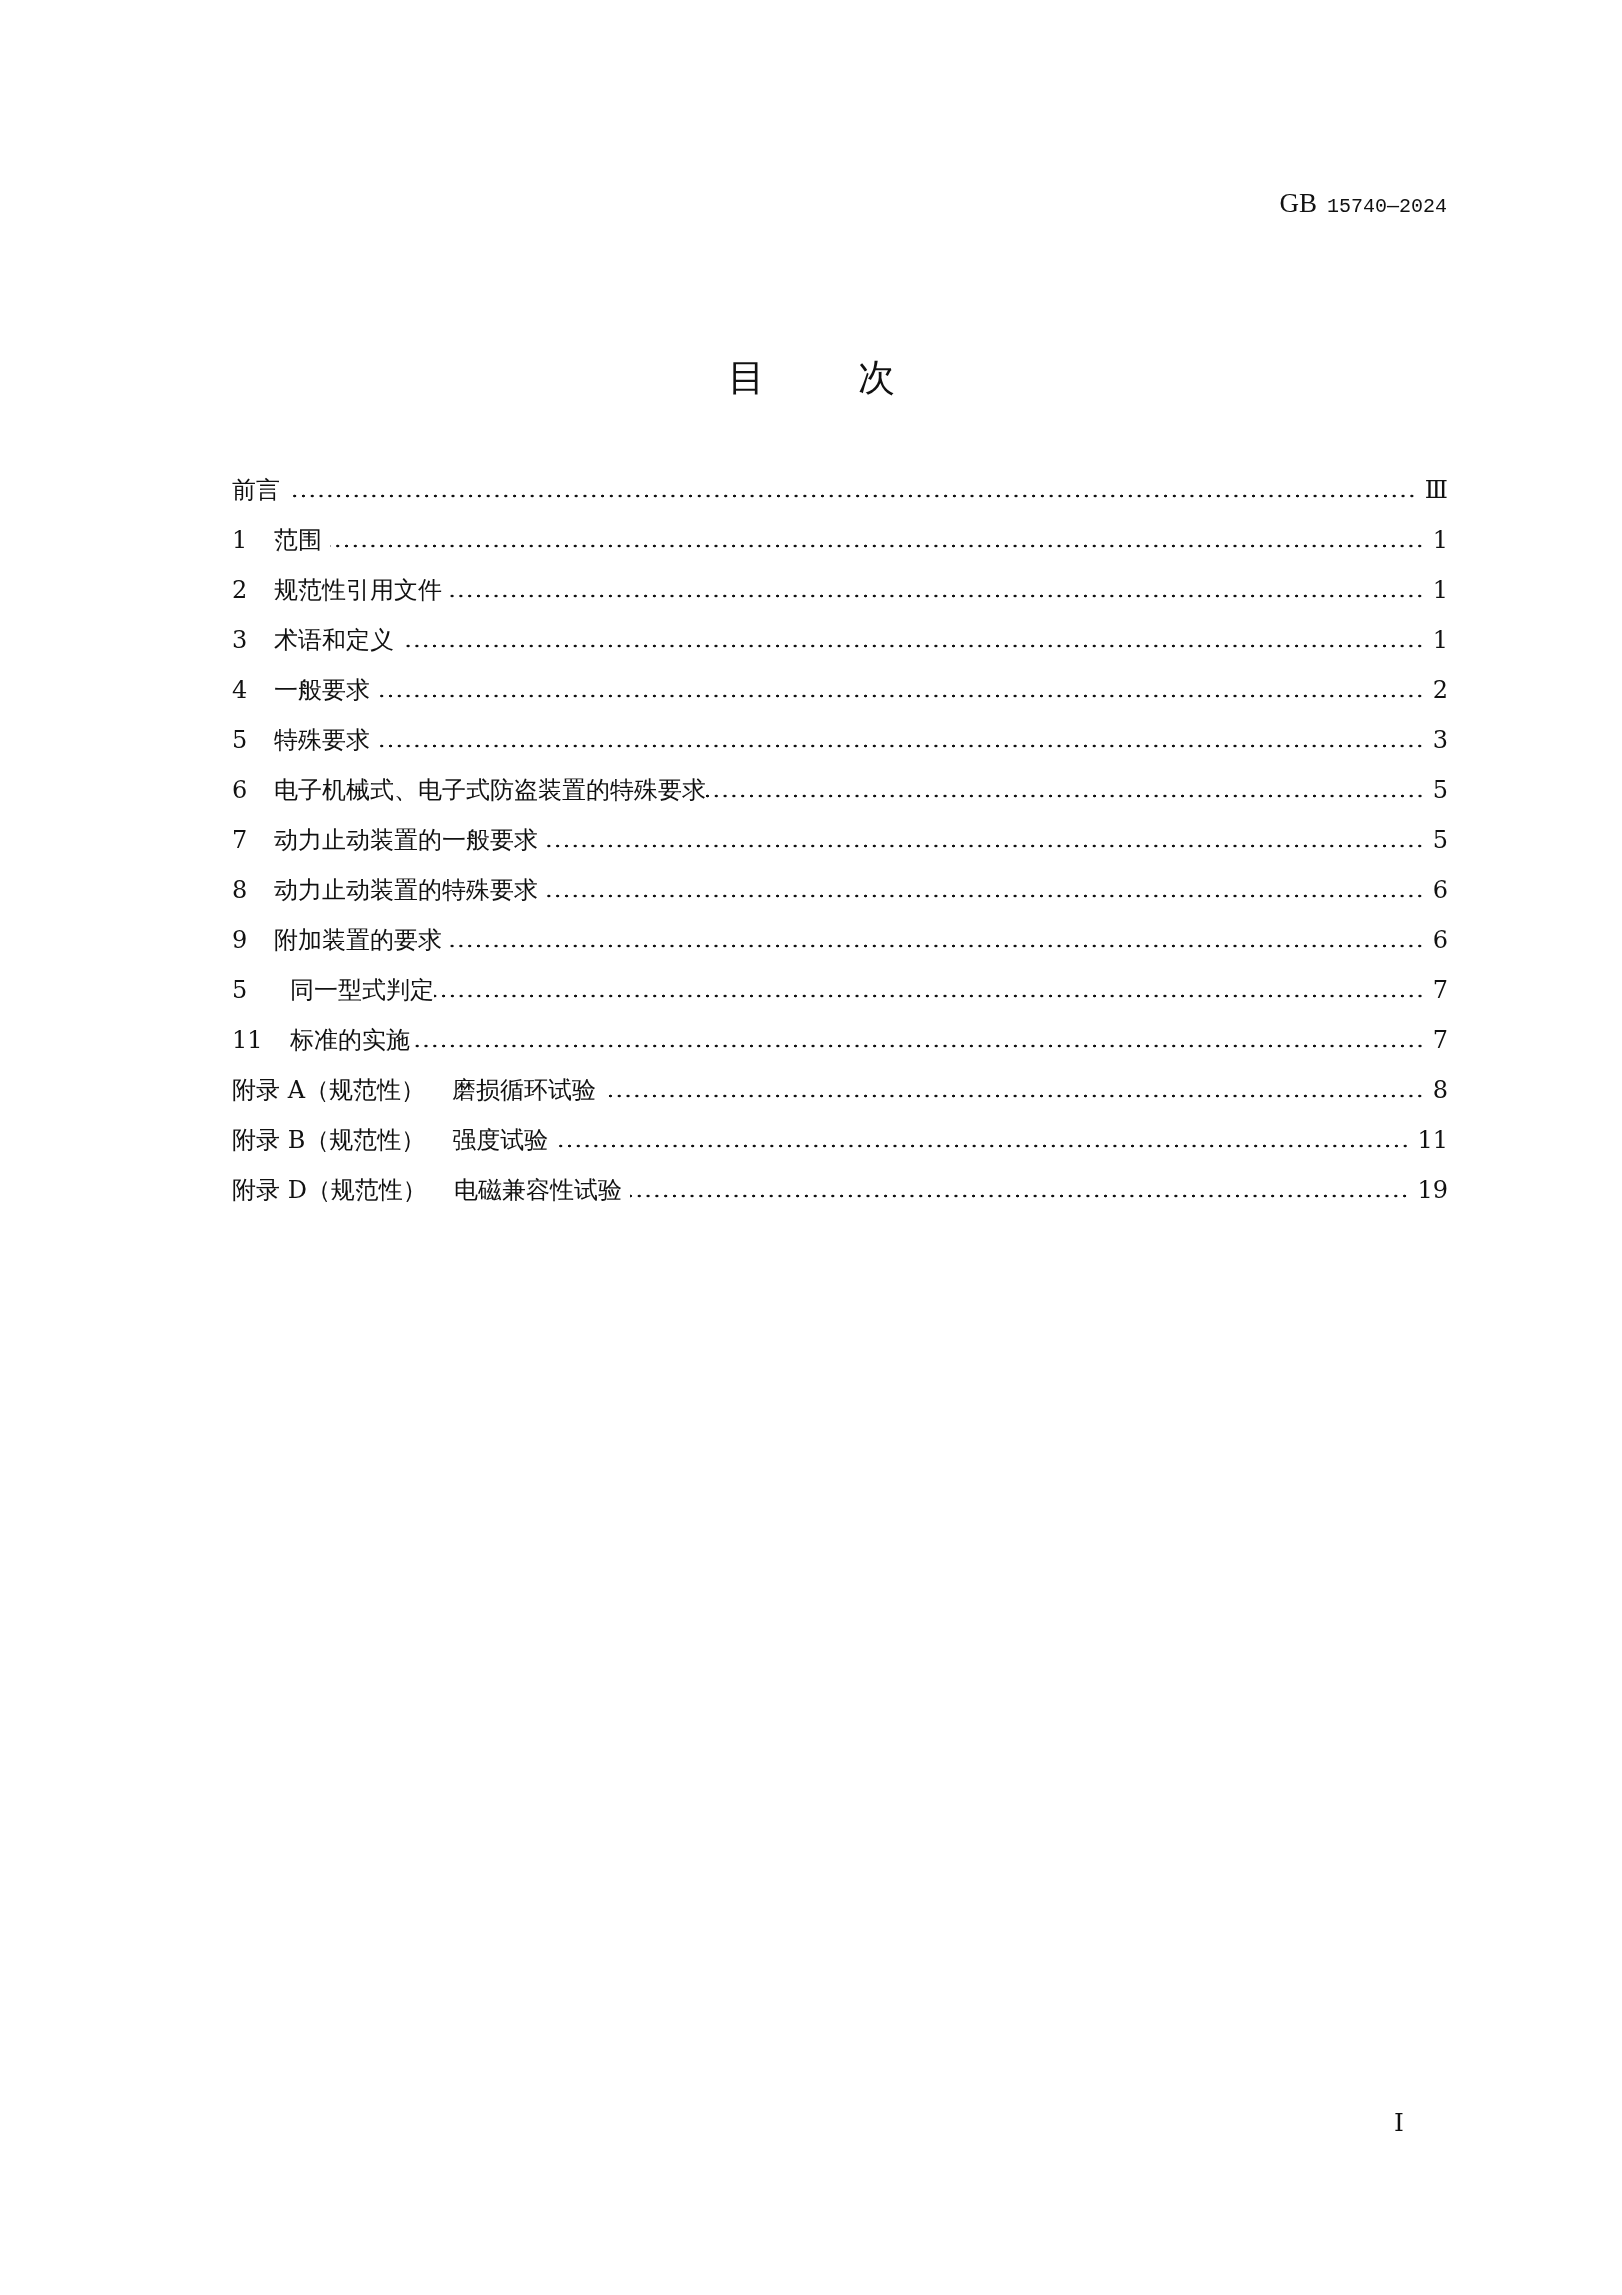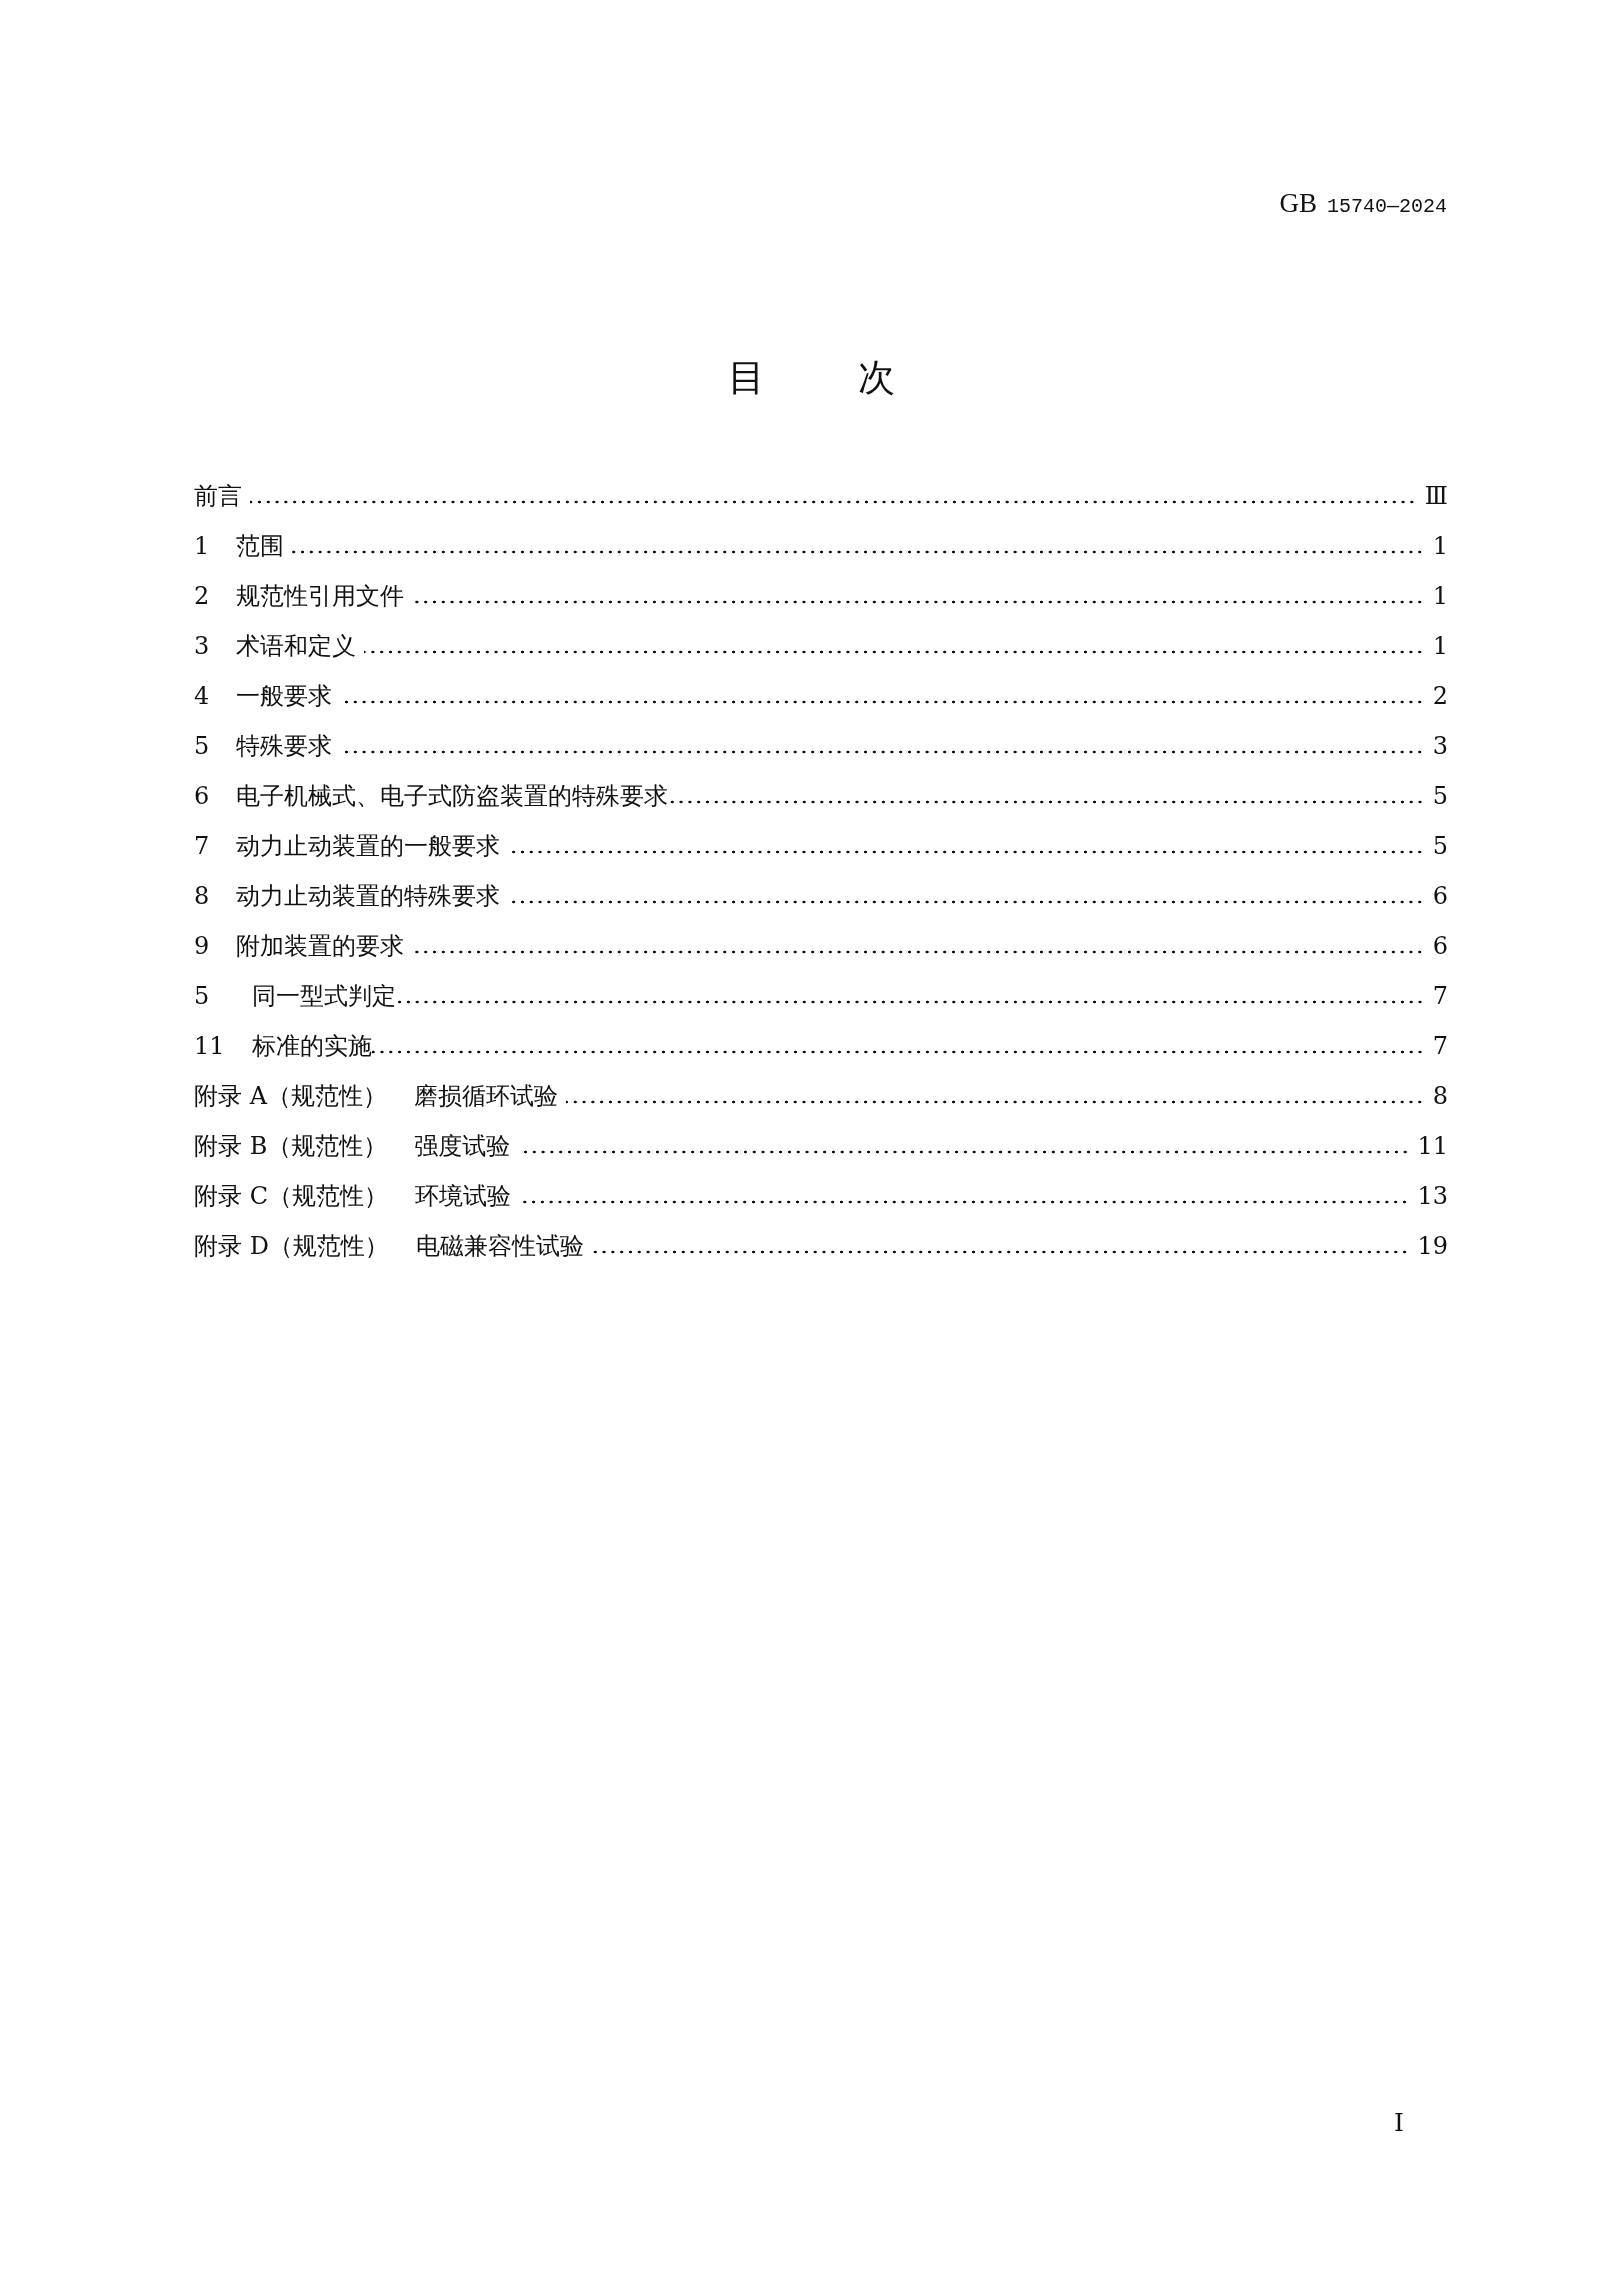--- a/index.html
+++ b/index.html
@@ -54,25 +54,26 @@
       position: absolute;
       top: 465px;
       left: 194px;
       width: 1254px;
       margin: 0;
       padding: 0;
       list-style: none;
     }
     .toc-row {
       display: flex;
-      align-items: flex-end;
+      align-items: center;
       height: 50px;
       font-size: 24px;
       line-height: 38px;
       white-space: nowrap;
+      margin-left: 38px;
     }
     .toc-row .num {
       display: inline-block;
       width: 42px;
       flex: none;
     }
     .toc-row .num.wide {
       width: 58px;
     }
     .toc-row .label {
@@ -207,25 +208,20 @@
     <span class="label"><span>附录 A（规范性）</span><span class="sp"></span><span>磨损循环试验</span></span>
     <span class="leader"></span>
     <span class="page">8</span>
   </li>
   <li class="toc-row">
     <span class="label"><span>附录 B（规范性）</span><span class="sp"></span><span>强度试验</span></span>
     <span class="leader"></span>
     <span class="page wide">11</span>
   </li>
   <li class="toc-row">
-    <span class="label"><span>附录 C（规范性）</span><span class="sp"></span><span>环境试验</span></span>
-    <span class="leader"></span>
-    <span class="page wide">13</span>
-  </li>
-  <li class="toc-row">
     <span class="label"><span>附录 D（规范性）</span><span class="sp"></span><span>电磁兼容性试验</span></span>
     <span class="leader"></span>
     <span class="page wide">19</span>
   </li>
 </ul>
 
 <div class="page-footer">I</div>
 
 
 </body></html>

